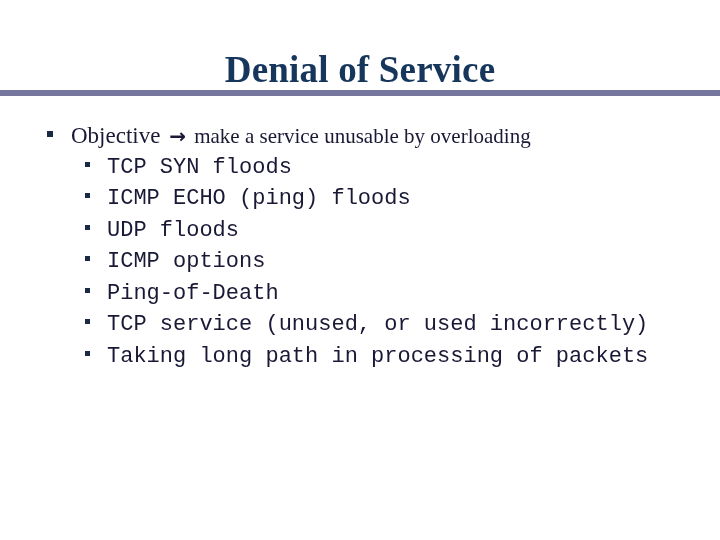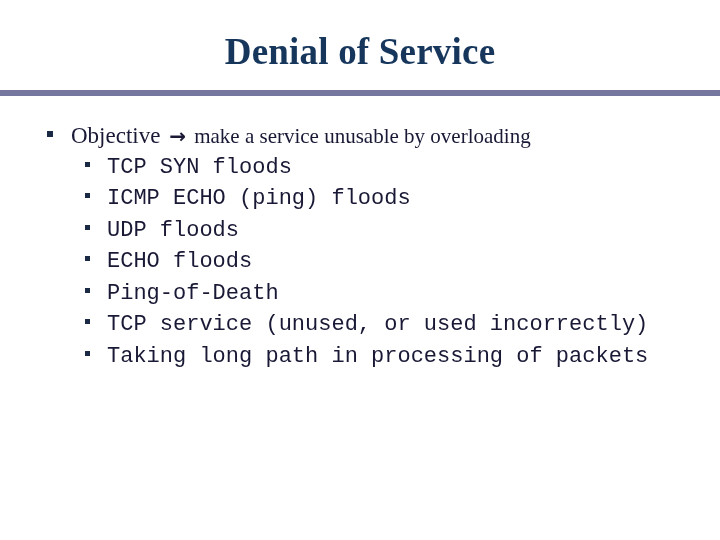--- a/index.html
+++ b/index.html
@@ -20,21 +20,21 @@
     inset: 0;
     width: 720px;
     height: 540px;
     background: #ffffff;
   }
 
   
   .title-area {
     position: absolute;
     left: 0;
-    top: 30px;
+    top: 48px;
     width: 720px;
     text-align: center;
   }
   .slide-title {
     display: inline-block;
     font-family: "Liberation Serif", "DejaVu Serif", serif;
     font-size: 37px;
     line-height: 44px;
     font-weight: 700;
     color: #16365c;
@@ -165,21 +165,21 @@
       <span class="bullet-mark">
           <i class="sq"></i>
         </span>
       <span class="bullet-text">UDP floods</span>
     </div>
 
     <div class="bullet-row lvl2">
       <span class="bullet-mark">
           <i class="sq"></i>
         </span>
-      <span class="bullet-text">ECHO floods</span>
+      <span class="bullet-text">ICMP options</span>
     </div>
 
 
     <div class="bullet-row lvl2">
       <span class="bullet-mark">
           <i class="sq"></i>
         </span>
       <span class="bullet-text">Ping-of-Death</span>
     </div>
 

